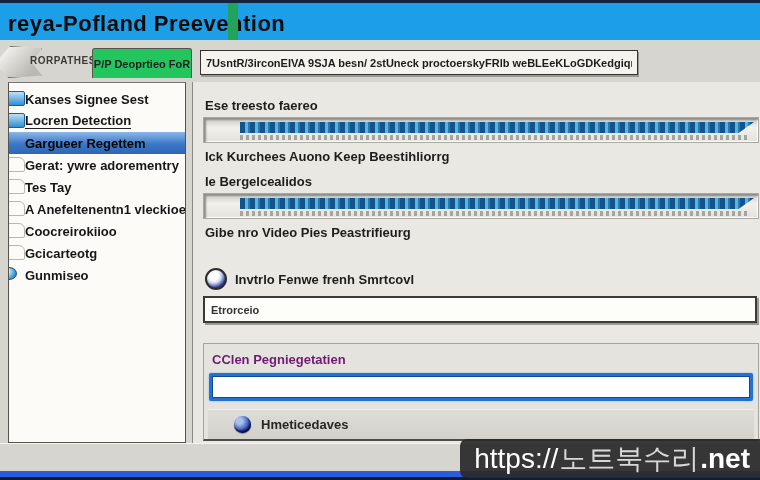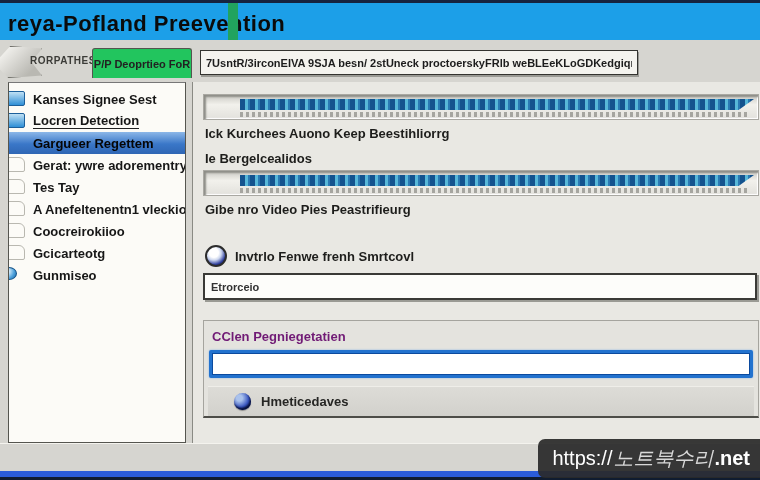--- a/index.html
+++ b/index.html
@@ -30,21 +30,21 @@
   .address-input { position:absolute; left:200px; top:10px; width:438px; height:25px;
     background:#f4f3ee; border:1px solid #33332f; box-shadow:1px 2px 0 #9a9a94;
     font-size:11px; font-weight:bold; color:#1c1c1c; padding:0 5px;
     font-family:"Liberation Sans", sans-serif; }
 
   
   .sidebar { position:absolute; left:8px; top:82px; width:178px; height:361px;
     background:#fcfbf7; border:1px solid #55554f; border-top-color:#777;
     overflow:hidden; padding-top:5px; }
   .side-item { position:relative; height:22px; display:flex; align-items:center;
-    font-size:13px; font-weight:bold; color:#161616; white-space:nowrap; padding-left:24px; }
+    font-size:13px; font-weight:bold; color:#161616; white-space:nowrap; padding-left:16px; }
   .side-item.selected { background:linear-gradient(#8cb7e8,#3a77c8 55%,#2f66b4); color:#050505;text-align:right; }
   .side-item.underlined .lbl { border-bottom:1px solid #222; }
   .side-icon { position:absolute; left:-8px; top:3px; width:24px; height:15px; }
   .icon-screen { background:linear-gradient(#bfe0f4,#2f8fd6); border:1px solid #1c5f9a; border-radius:2px; }
   .icon-ghost { background:transparent; border:1px solid #b9b8b0; border-radius:2px 6px 2px 2px; }
   .icon-sphere { width:16px; height:13px; border-radius:50%;
     background:radial-gradient(circle at 35% 30%, #cfe8f8 20%, #4fa2dc 60%, #1765a6); border:1px solid #0f4f86; }
 
   
   .main { position:absolute; left:192px; top:82px; width:568px; height:361px;
@@ -87,22 +87,22 @@
     text-decoration:underline; cursor:pointer; width:fit-content; }
 
   
   .status-bar { position:absolute; left:0; top:443px; width:760px; height:29px;
     background:#d6d5d0; border-top:1px solid #f4f3ee; }
   .bottom-line { position:absolute; left:0; top:471px; width:760px; height:6px; background:#2b5cd9; }
   .bottom-dark { position:absolute; left:0; top:477px; width:760px; height:3px; background:#101c30; }
 
   .watermark { position:absolute; right:0; top:439px; height:39px; padding:0 10px 0 14px;
     background:rgba(42,42,42,0.93); border-radius:7px 0 0 7px;
-    display:flex; align-items:center; font-size:20px; color:#ffffff; }
-  .watermark .kr { color:#d8d8d8; margin:0 1px;font-style:italic; }
+    display:flex; align-items:center; font-size:28px; color:#ffffff; }
+  .watermark .kr { color:#d8d8d8; margin:0 1px; }
   .watermark .suffix { font-weight:bold; }
 </style>
 </head>
 <body>
 
 <div class="window">
 
   <div class="titlebar">
     <span class="title-text">reya-Pofland Preevention</span>
     <div class="title-stripe"></div>
@@ -148,20 +148,21 @@
       <span class="lbl">Gcicarteotg</span>
     </div>
     <div class="side-item">
       <span class="side-icon icon-sphere"></span>
       <span class="lbl">Gunmiseo</span>
     </div>
   </div>
 
   <div class="main">
 
+    <div class="field-label">Ese treesto faereo</div>
     <div class="slider-track">
       <div class="slider-fill"></div>
       <div class="slider-dots"></div>
     </div>
     <div class="field-label">Ick Kurchees Auono Keep Beestihliorrg</div>
 
     <div class="field-label" style="margin-top:10px;">Ie Bergelcealidos</div>
     <div class="slider-track">
       <div class="slider-fill"></div>
       <div class="slider-dots"></div>

